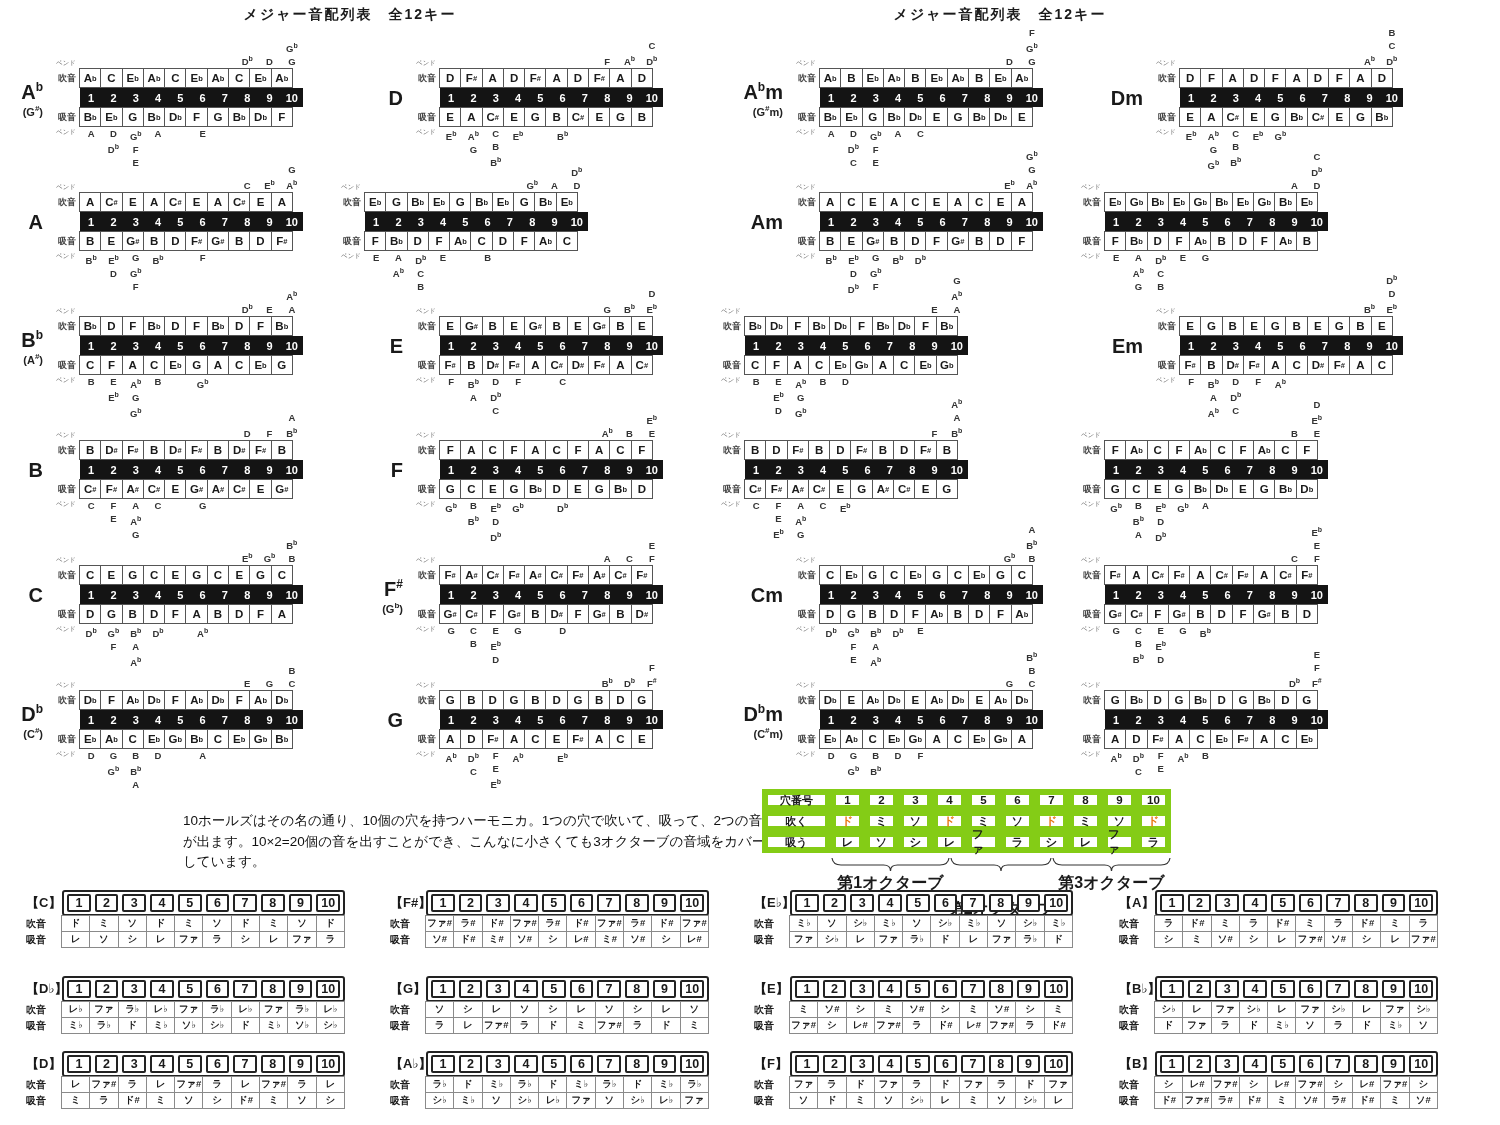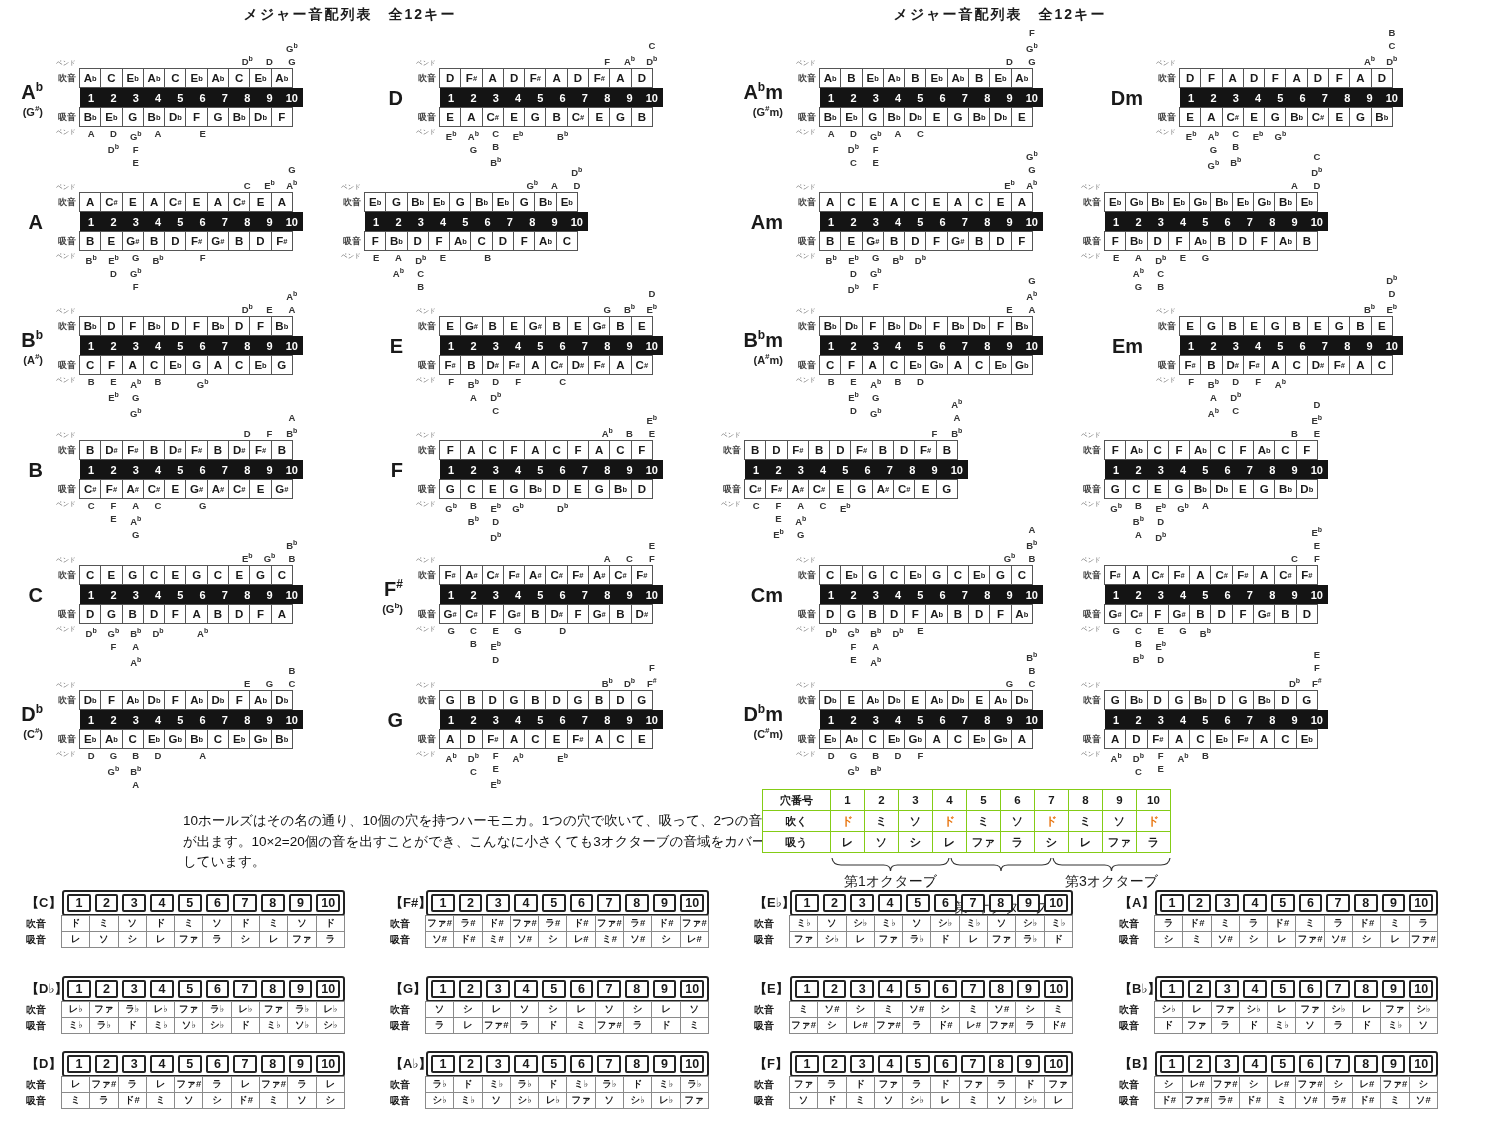--- a/index.html
+++ b/index.html
@@ -32,26 +32,26 @@
          background:#fff;display:flex;align-items:center;justify-content:center;
          font-size:11.5px;font-weight:bold;white-space:nowrap;}
   .ncell:first-of-type{margin-left:0;}
   .ncell sup{font-size:7.5px;}
   .hcell{width:22.3px;height:19px;display:flex;align-items:center;justify-content:center;
          color:#fff;font-size:11px;font-weight:bold;}
   .holebar{display:flex;}
 
   
   #mtable{position:absolute;left:763px;top:790px;display:grid;grid-template-columns:68px repeat(10,34px);}
-  .mcell{box-sizing:border-box;border:1px solid #84cc16;margin-left:-1px;margin-top:-1px;height:22px;
+  .mcell{box-sizing:border-box;border:6px solid #84cc16;margin-left:-1px;margin-top:-1px;height:22px;
          display:flex;align-items:center;justify-content:center;font-size:11.5px;font-weight:bold;background:#fff;}
   .mhead{font-size:11px;}
   #braces{position:absolute;left:0;top:0;}
   .brace{position:absolute;}
-  .oct-label{position:absolute;font-size:14px;font-weight:normal;white-space:nowrap;transform:translateX(-50%);}
+  .oct-label{position:absolute;font-size:16px;font-weight:bold;white-space:nowrap;transform:translateX(-50%);}
 
   #desc{position:absolute;left:183px;top:811px;width:585px;font-size:13.5px;line-height:20.5px;color:#111;}
 
   
   .btable{position:absolute;display:grid;grid-template-columns:36px repeat(10,28.3px);}
   .bkey{display:flex;align-items:center;font-size:13px;font-weight:bold;white-space:nowrap;}
   .numwrap{grid-column:2/12;box-sizing:border-box;border:2px solid #222;border-radius:3px;
            padding:2px 3px;display:flex;gap:4px;height:26px;}
   .numbox{flex:1;box-sizing:border-box;border:2px solid #222;border-radius:2px;display:flex;
           align-items:center;justify-content:center;font-size:12.5px;font-weight:bold;background:#fff;}
@@ -1379,24 +1379,20 @@
             </div>
             <div class="bcol"></div>
             <div class="bcol"></div>
             <div class="bcol"></div>
             <div class="bcol"></div>
             <div class="bcol"></div>
           </div>
         </div>
       </div>
       <div class="chart" style="left: 715px; top: 270px;">
-        <div class="key">
-          <div class="key-main">B<sup>b</sup>m</div>
-          <div class="key-alt">(A<sup>#</sup>m)</div>
-        </div>
         <div class="cbody">
           <div class="crow row-tb">
             <div class="rl rl-bend">ベンド</div>
             <div class="bcol"></div>
             <div class="bcol"></div>
             <div class="bcol"></div>
             <div class="bcol"></div>
             <div class="bcol"></div>
             <div class="bcol"></div>
             <div class="bcol"></div>

